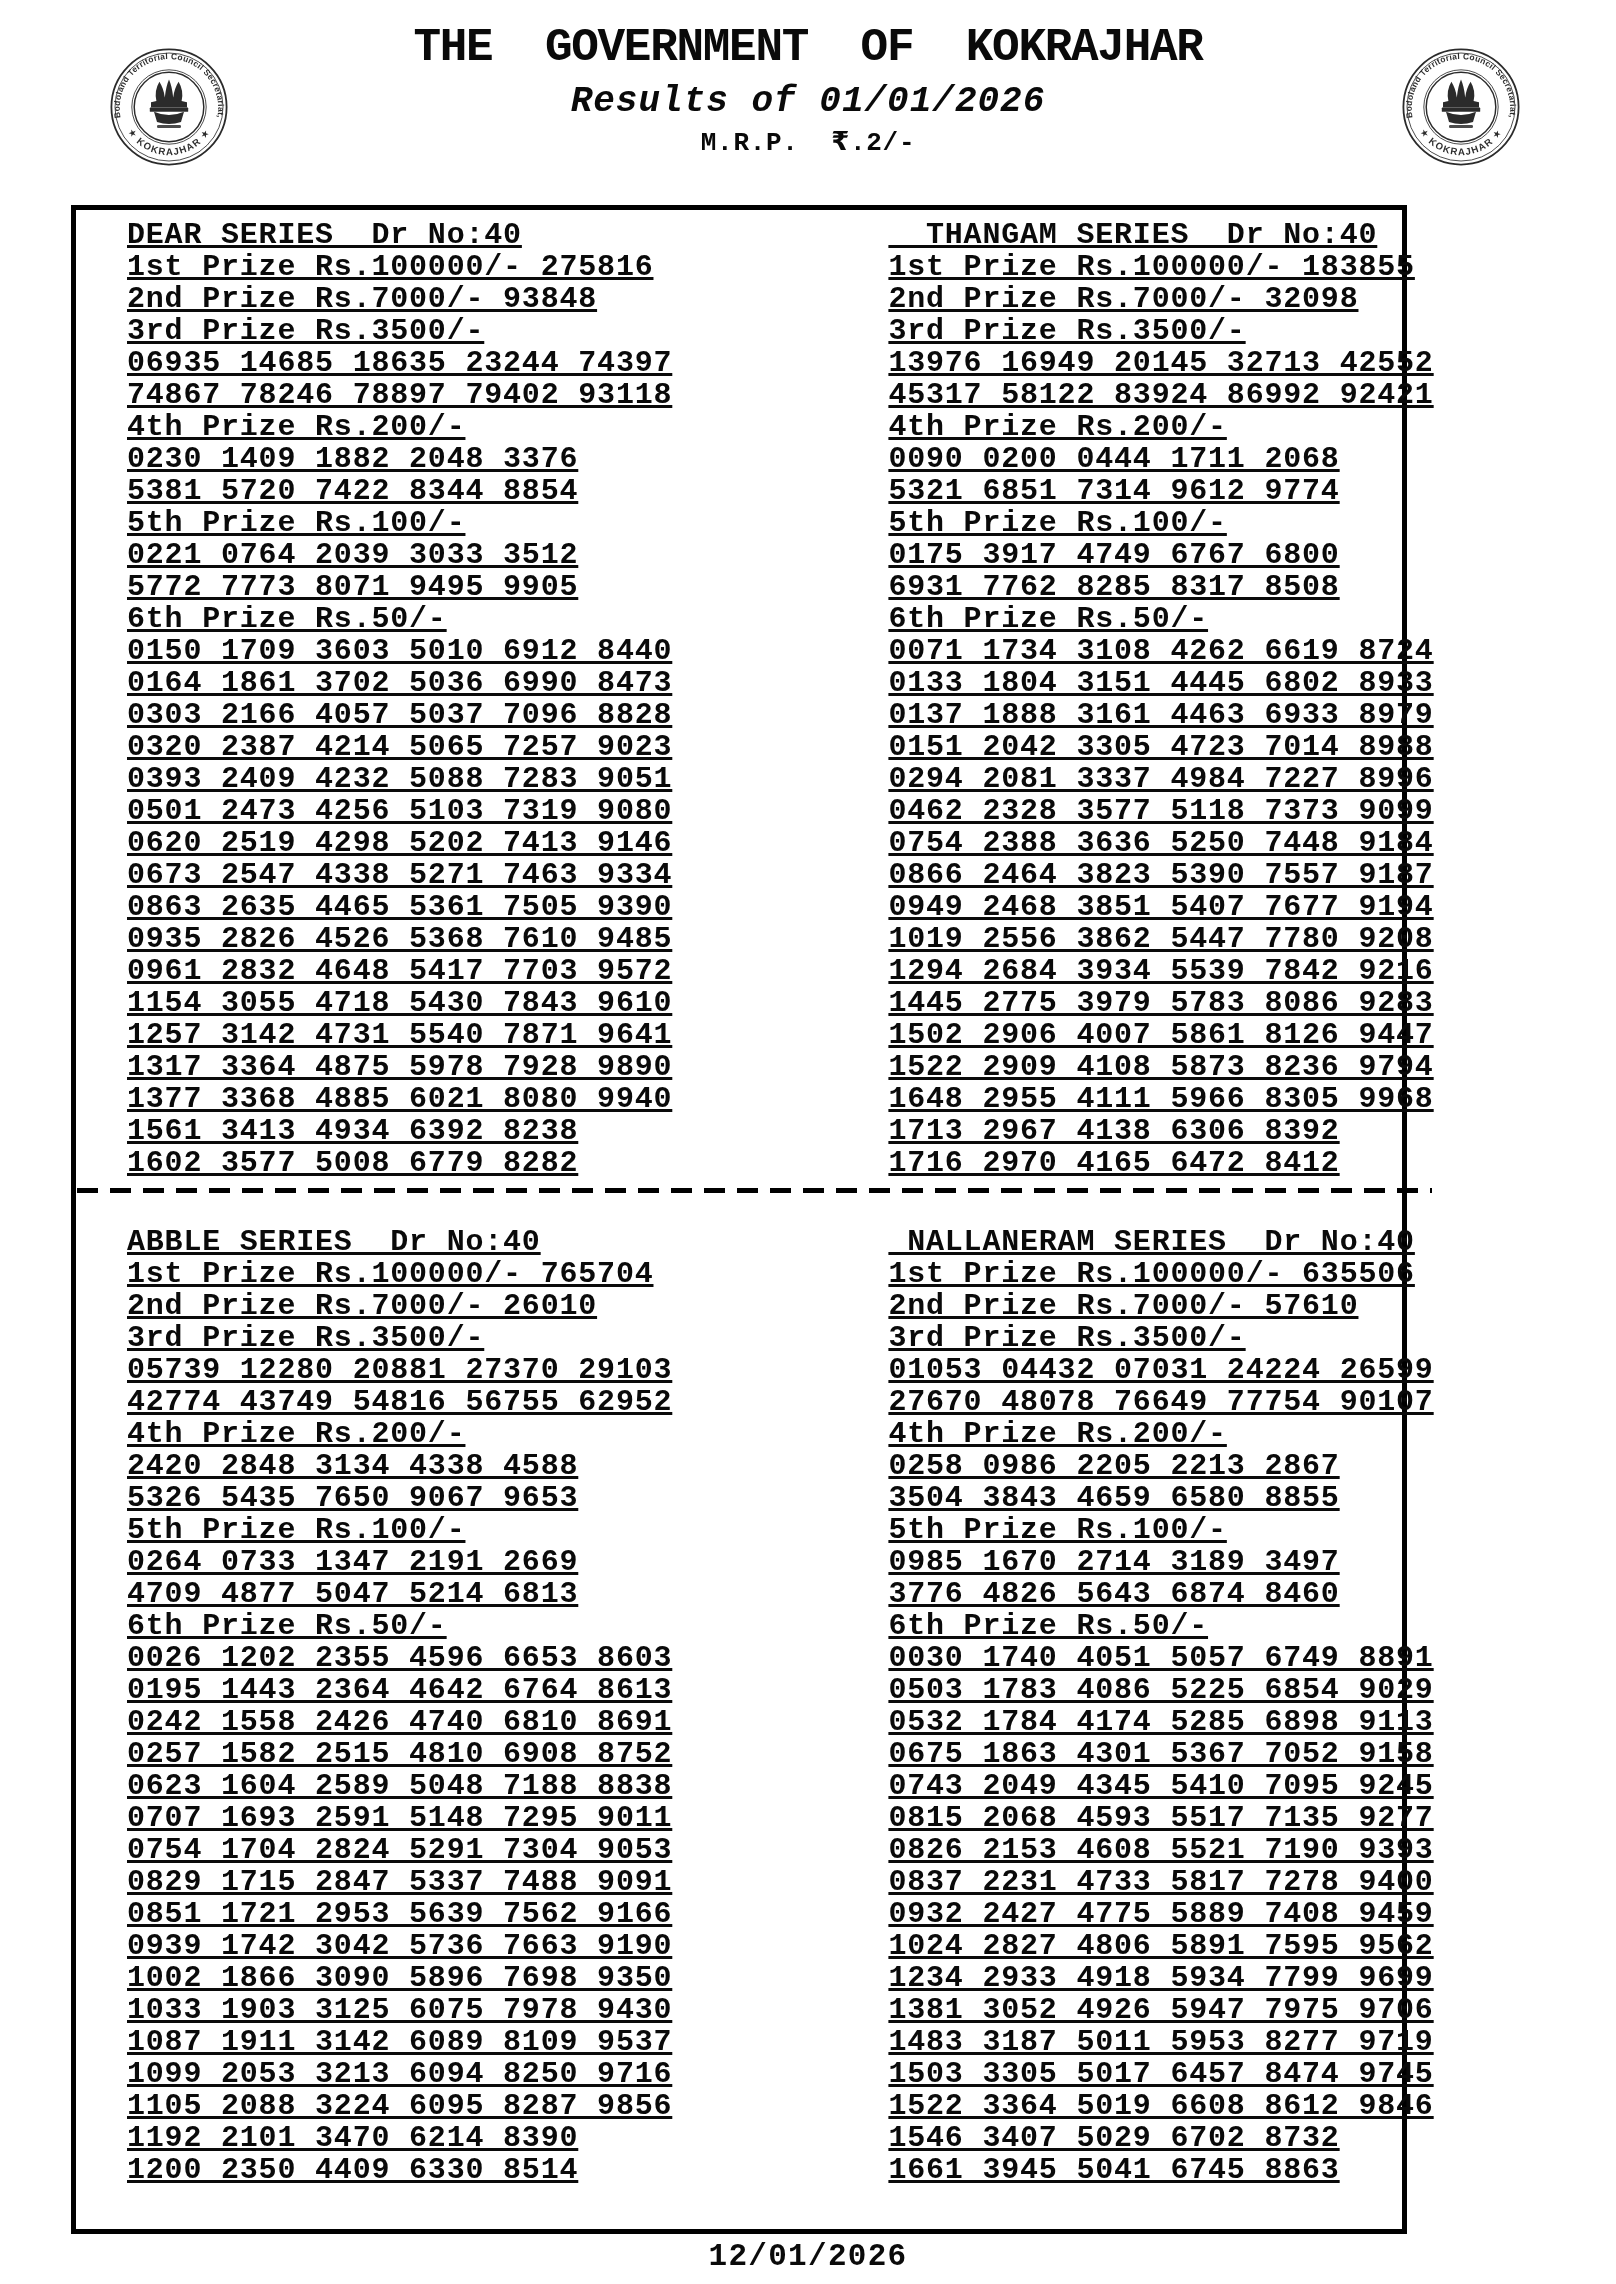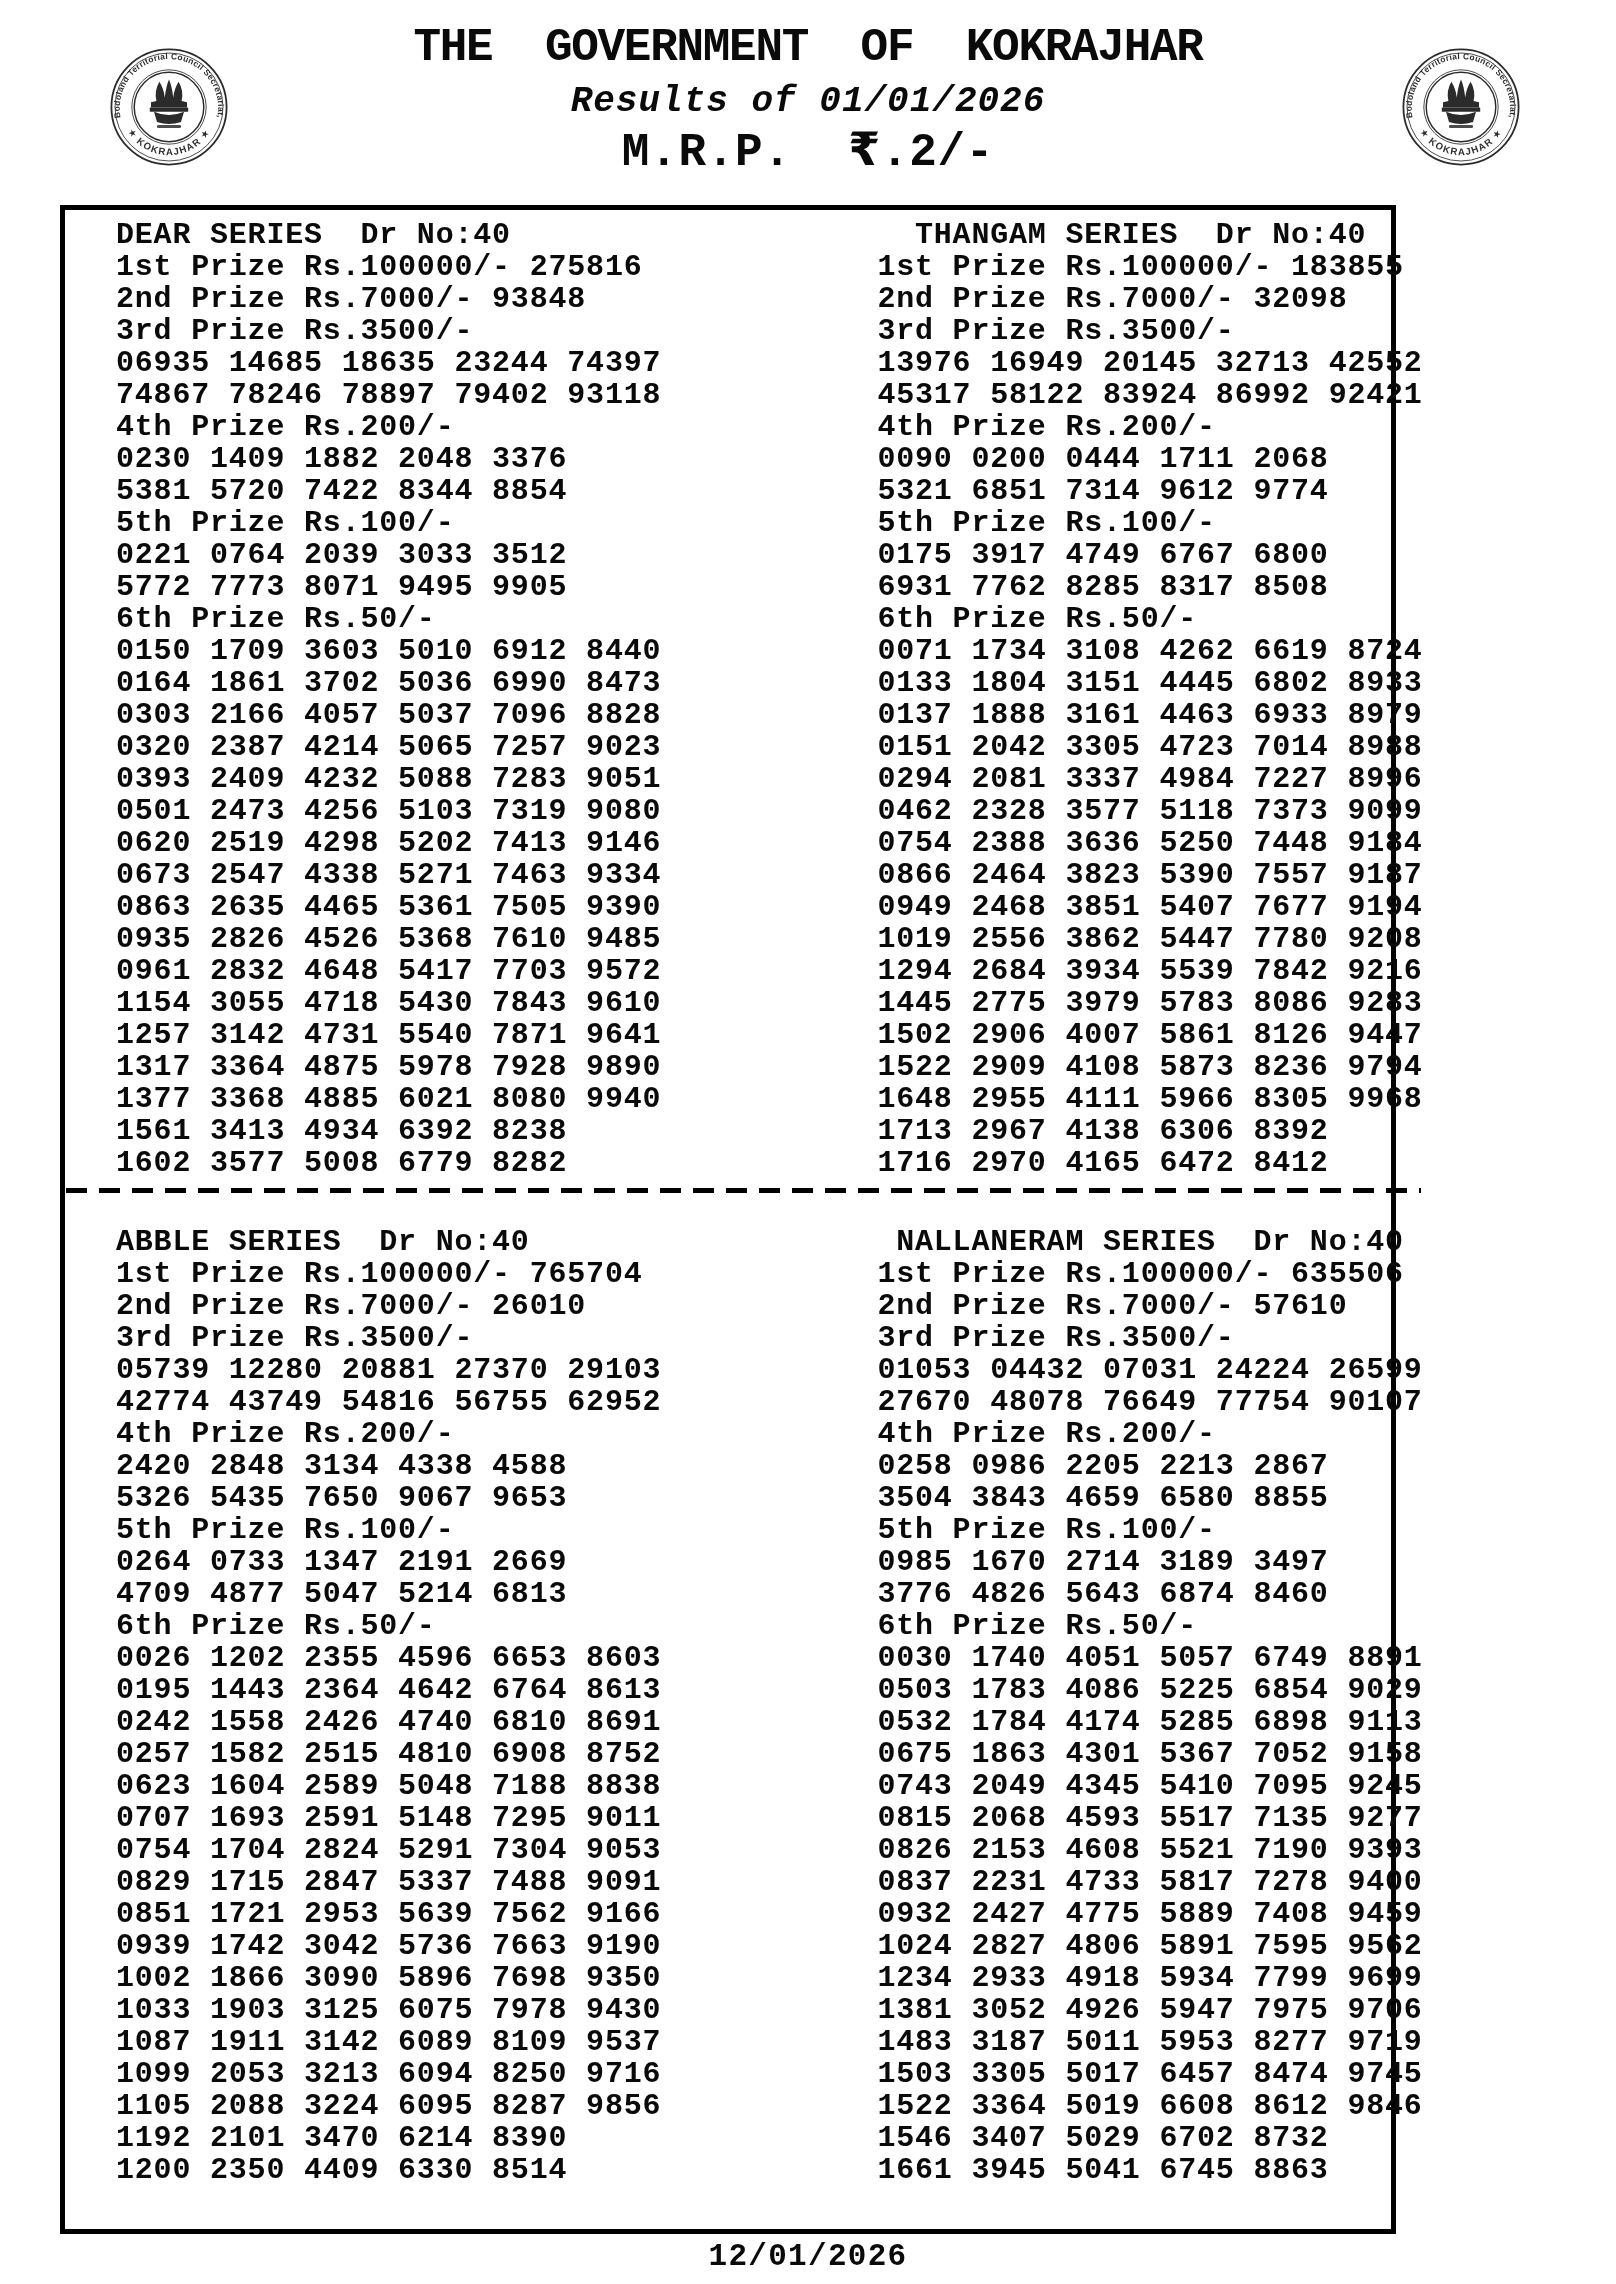--- a/index.html
+++ b/index.html
@@ -15,44 +15,44 @@
   .header{position:absolute;left:0;top:22px;width:100%;text-align:center;}
   .gov-title{
     font-weight:700;font-size:46px;line-height:1.15;
     letter-spacing:-1.3px;white-space:pre;
   }
   .results-line{
     margin-top:9px;font-weight:700;font-size:36px;line-height:1.0;
     letter-spacing:1px;white-space:pre;font-style:italic;
   }
   .mrp-line{
-    margin-top:10.4px;font-weight:700;font-size:46px;line-height:1.0;
+    margin-top:10.4px;font-weight:700;font-size:26px;line-height:1.0;
     letter-spacing:0.7px;white-space:pre;
     font-family:"Liberation Mono","DejaVu Sans",monospace;
   }
   
   .seal{position:absolute;width:120px;height:120px;opacity:.93;}
   .seal-left{left:109px;top:47px;}
   .seal-right{left:1401px;top:47px;}
   .seal svg{width:100%;height:100%;}
   .seal .ring{fill:none;stroke:#1b1b1b;}
   .seal .arc-text{
     font-family:"Liberation Sans","DejaVu Sans",sans-serif;
     font-weight:700;font-size:14px;fill:#1b1b1b;letter-spacing:.5px;
   }
   .seal .arc-text-b{
     font-family:"Liberation Sans","DejaVu Sans",sans-serif;
     font-weight:700;font-size:16px;fill:#1b1b1b;letter-spacing:2px;
   }
   .seal .emblem{fill:#1c1c1c;}
   
   .box{
-    position:absolute;left:60px;top:205px;
+    position:absolute;left:71px;top:205px;
     width:1336px;height:2029px;
-    border:5.9px solid #000;box-sizing:border-box;
+    border:5.9px solid #000;box-sizing:border-box;text-decoration:underline;
   }
   .grid{
     display:grid;
     grid-template-columns:802px 1fr;
     width:100%;
   }
   pre.series{
     margin:0;padding:9px 0 0 51px;
     font-family:"Liberation Mono","DejaVu Sans Mono",monospace;
     font-weight:700;font-size:30px;line-height:32px;

